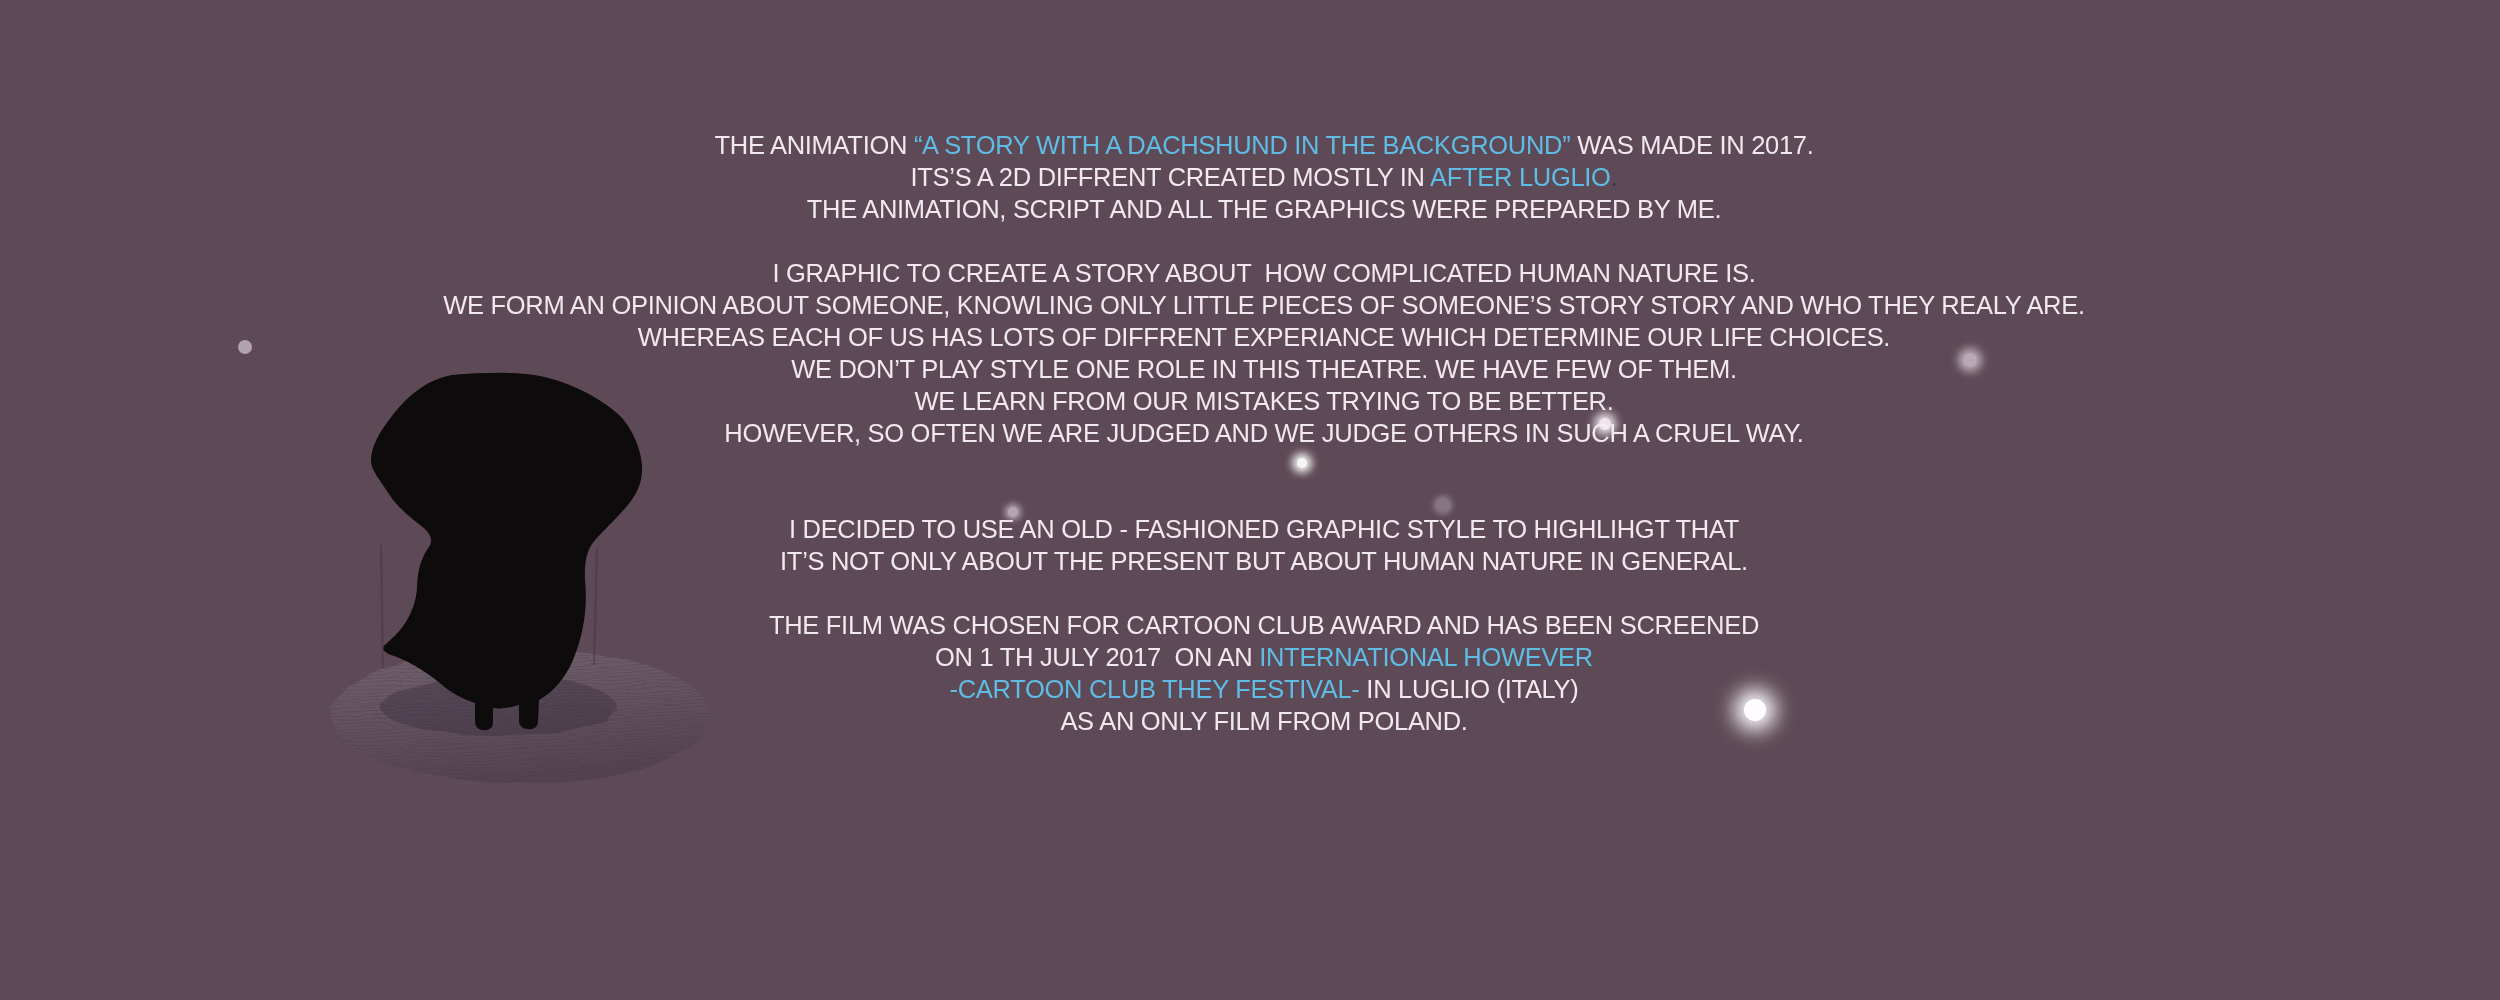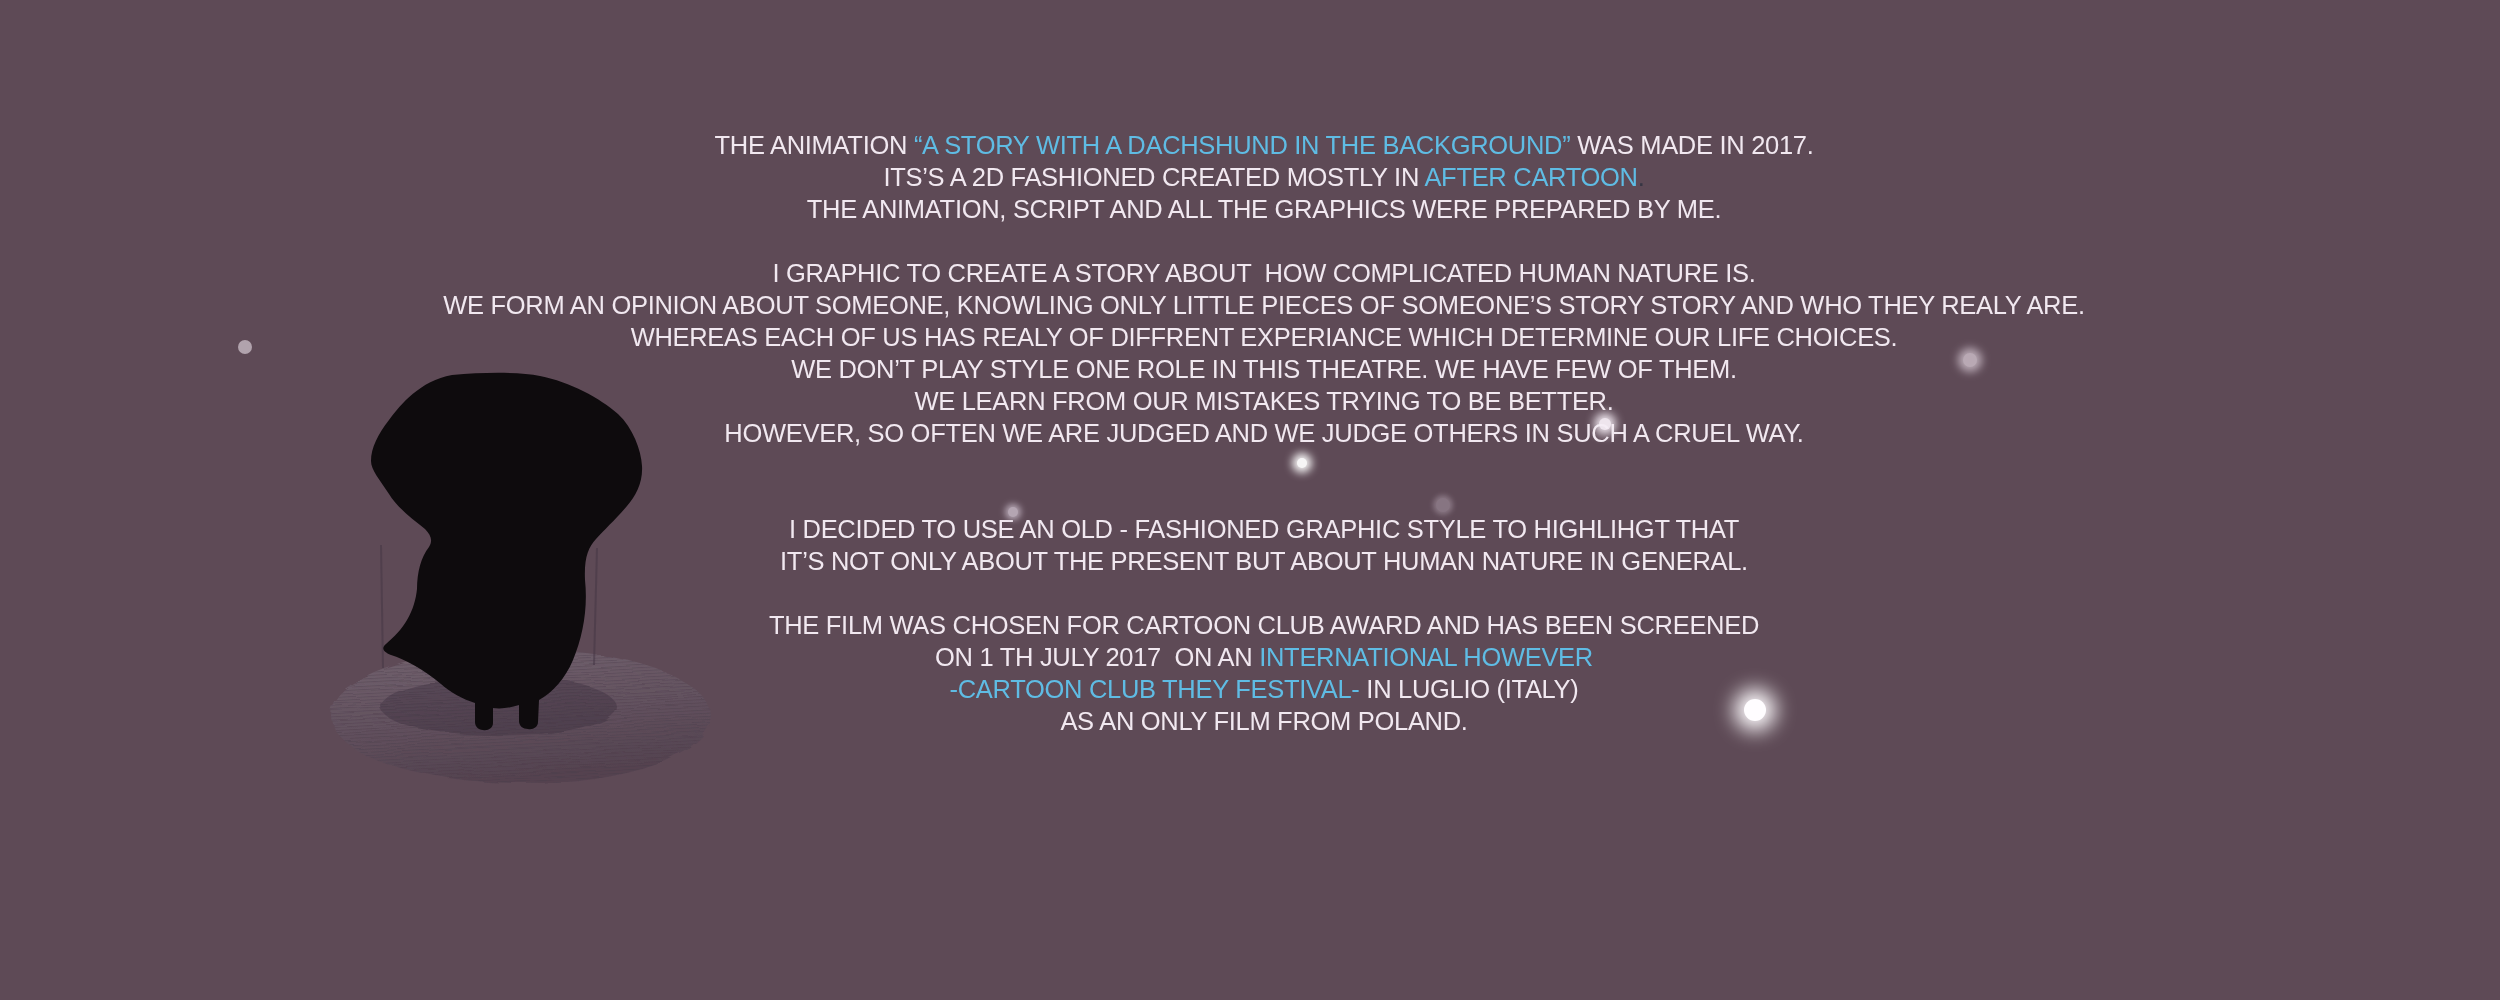--- a/index.html
+++ b/index.html
@@ -114,27 +114,27 @@
       C 433,541 431,535 425,529
       C 411,518 397,507 389,494
       C 380,480 371,470 371,461
       C 371,448 378,434 389,420
       C 401,404 420,381 452,375 Z"></path>
   </svg>
 
   <main class="about-text">
     <section class="para">
         <div class="line"><span class="seg-white">THE ANIMATION </span><span class="seg-blue">“A STORY WITH A DACHSHUND IN THE BACKGROUND”</span><span class="seg-white"> WAS MADE IN 2017.</span></div>
-        <div class="line"><span class="seg-white">ITS’S A 2D FASHIONED CREATED MOSTLY IN </span><span class="seg-blue">AFTER CARTOON</span><span class="seg-dark">.</span></div>
+        <div class="line"><span class="seg-white">ITS’S A 2D DIFFRENT CREATED MOSTLY IN </span><span class="seg-blue">AFTER LUGLIO</span><span class="seg-dark">.</span></div>
         <div class="line"><span class="seg-white">THE ANIMATION, SCRIPT AND ALL THE GRAPHICS WERE PREPARED BY ME.</span></div>
       </section>
     <section class="para gap-2">
         <div class="line"><span class="seg-white">I GRAPHIC TO CREATE A STORY ABOUT  HOW COMPLICATED HUMAN NATURE IS.</span></div>
         <div class="line"><span class="seg-white">WE FORM AN OPINION ABOUT SOMEONE, KNOWLING ONLY LITTLE PIECES OF SOMEONE’S STORY STORY AND WHO THEY REALY ARE.</span></div>
-        <div class="line"><span class="seg-white">WHEREAS EACH OF US HAS REALY OF DIFFRENT EXPERIANCE WHICH DETERMINE OUR LIFE CHOICES.</span></div>
+        <div class="line"><span class="seg-white">WHEREAS EACH OF US HAS LOTS OF DIFFRENT EXPERIANCE WHICH DETERMINE OUR LIFE CHOICES.</span></div>
         <div class="line"><span class="seg-white">WE DON’T PLAY STYLE ONE ROLE IN THIS THEATRE. WE HAVE FEW OF THEM.</span></div>
         <div class="line"><span class="seg-white">WE LEARN FROM OUR MISTAKES TRYING TO BE BETTER.</span></div>
         <div class="line"><span class="seg-white">HOWEVER, SO OFTEN WE ARE JUDGED AND WE JUDGE OTHERS IN SUCH A CRUEL WAY.</span></div>
       </section>
     <section class="para">
         <div class="line"><span class="seg-white">I DECIDED TO USE AN OLD - FASHIONED GRAPHIC STYLE TO HIGHLIHGT THAT</span></div>
         <div class="line"><span class="seg-white">IT’S NOT ONLY ABOUT THE PRESENT BUT ABOUT HUMAN NATURE IN GENERAL.</span></div>
       </section>
     <section class="para">
         <div class="line"><span class="seg-white">THE FILM WAS CHOSEN FOR CARTOON CLUB AWARD AND HAS BEEN SCREENED</span></div>

